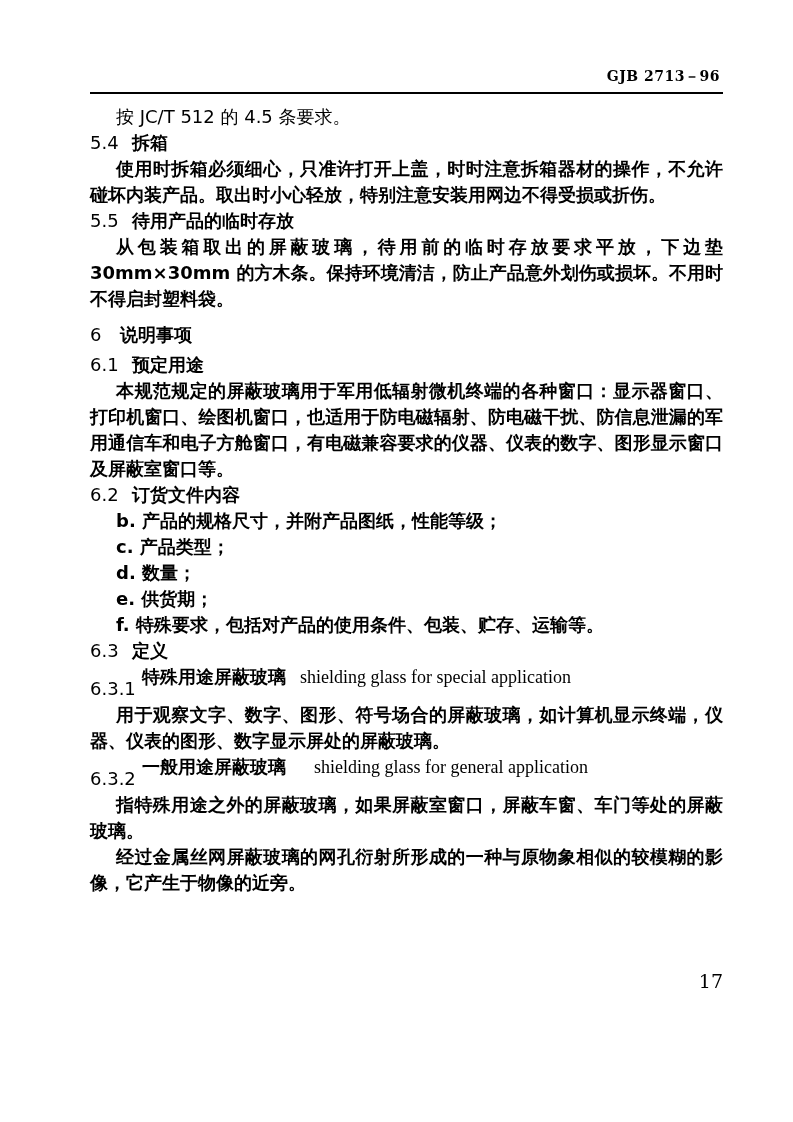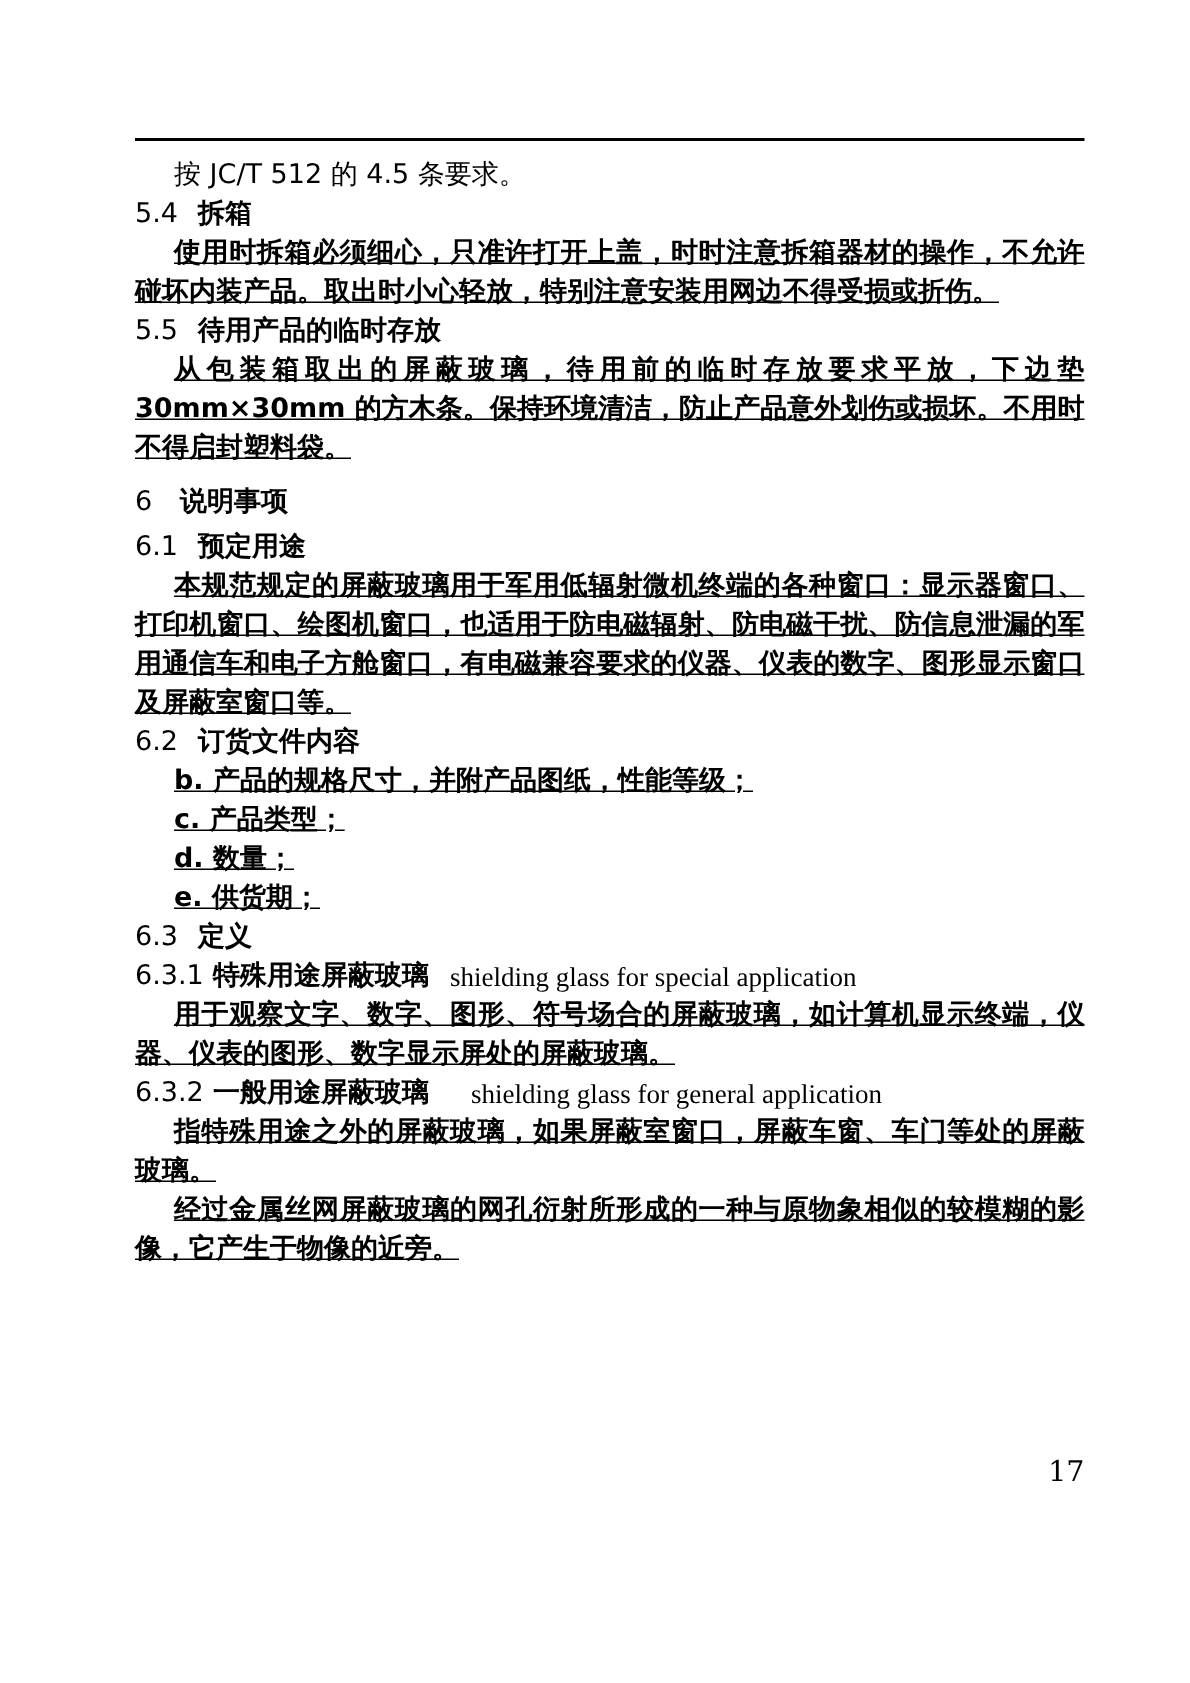--- a/index.html
+++ b/index.html
@@ -55,27 +55,26 @@
     display: flex;
     align-items: flex-start;
     margin: 0;
   }
   .sec-num {
     flex: 0 0 auto;
     white-space: nowrap;
   }
   .sec-num.w1 { min-width: 42px; }
   .sec-num.w2 { min-width: 30px; }
-  .sec-num.w3 { min-width: 52px; }
+  .sec-num.w3 { min-width: 52px; margin-top: 12px; }
   .sec-title {
     font-weight: bold;
   }
   .bold {
     font-weight: bold;
-    text-decoration: underline;
   }
   .list-item {
     text-indent: 26px;
     margin: 0;
   }
   .gap-s { height: 4px; }
   .gap-m { height: 10px; }
   .term-en {
     font-family: Liberation Serif, serif;
     font-weight: normal;
@@ -92,20 +91,21 @@
   .justify {
     text-align: justify;
     text-justify: inter-ideograph;
   }
 </style>
 </head>
 <body>
 
 <div class="page">
 
+  <div class="header">GJB 2713－96</div>
   <div class="header-rule"></div>
 
   <div class="content">
 
     <p class="p indent1">按 JC/T 512 的 4.5 条要求。</p>
 
     <div class="sec">
       <span class="sec-num w1">5.4</span>
       <span class="sec-title">拆箱</span>
     </div>
@@ -133,20 +133,21 @@
     <p class="p indent1 justify bold">本规范规定的屏蔽玻璃用于军用低辐射微机终端的各种窗口：显示器窗口、打印机窗口、绘图机窗口，也适用于防电磁辐射、防电磁干扰、防信息泄漏的军用通信车和电子方舱窗口，有电磁兼容要求的仪器、仪表的数字、图形显示窗口及屏蔽室窗口等。</p>
 
     <div class="sec">
       <span class="sec-num w1">6.2</span>
       <span class="sec-title">订货文件内容</span>
     </div>
     <p class="list-item bold">b. 产品的规格尺寸，并附产品图纸，性能等级；</p>
     <p class="list-item bold">c. 产品类型；</p>
     <p class="list-item bold">d. 数量；</p>
     <p class="list-item bold">e. 供货期；</p>
+    <p class="list-item bold">f. 特殊要求，包括对产品的使用条件、包装、贮存、运输等。</p>
 
     <div class="sec">
       <span class="sec-num w1">6.3</span>
       <span class="sec-title">定义</span>
     </div>
 
     <div class="sec">
       <span class="sec-num w3">6.3.1</span>
       <span class="sec-title">特殊用途屏蔽玻璃</span>
       <span class="term-en" style="margin-left:14px;">shielding glass for special application</span>

